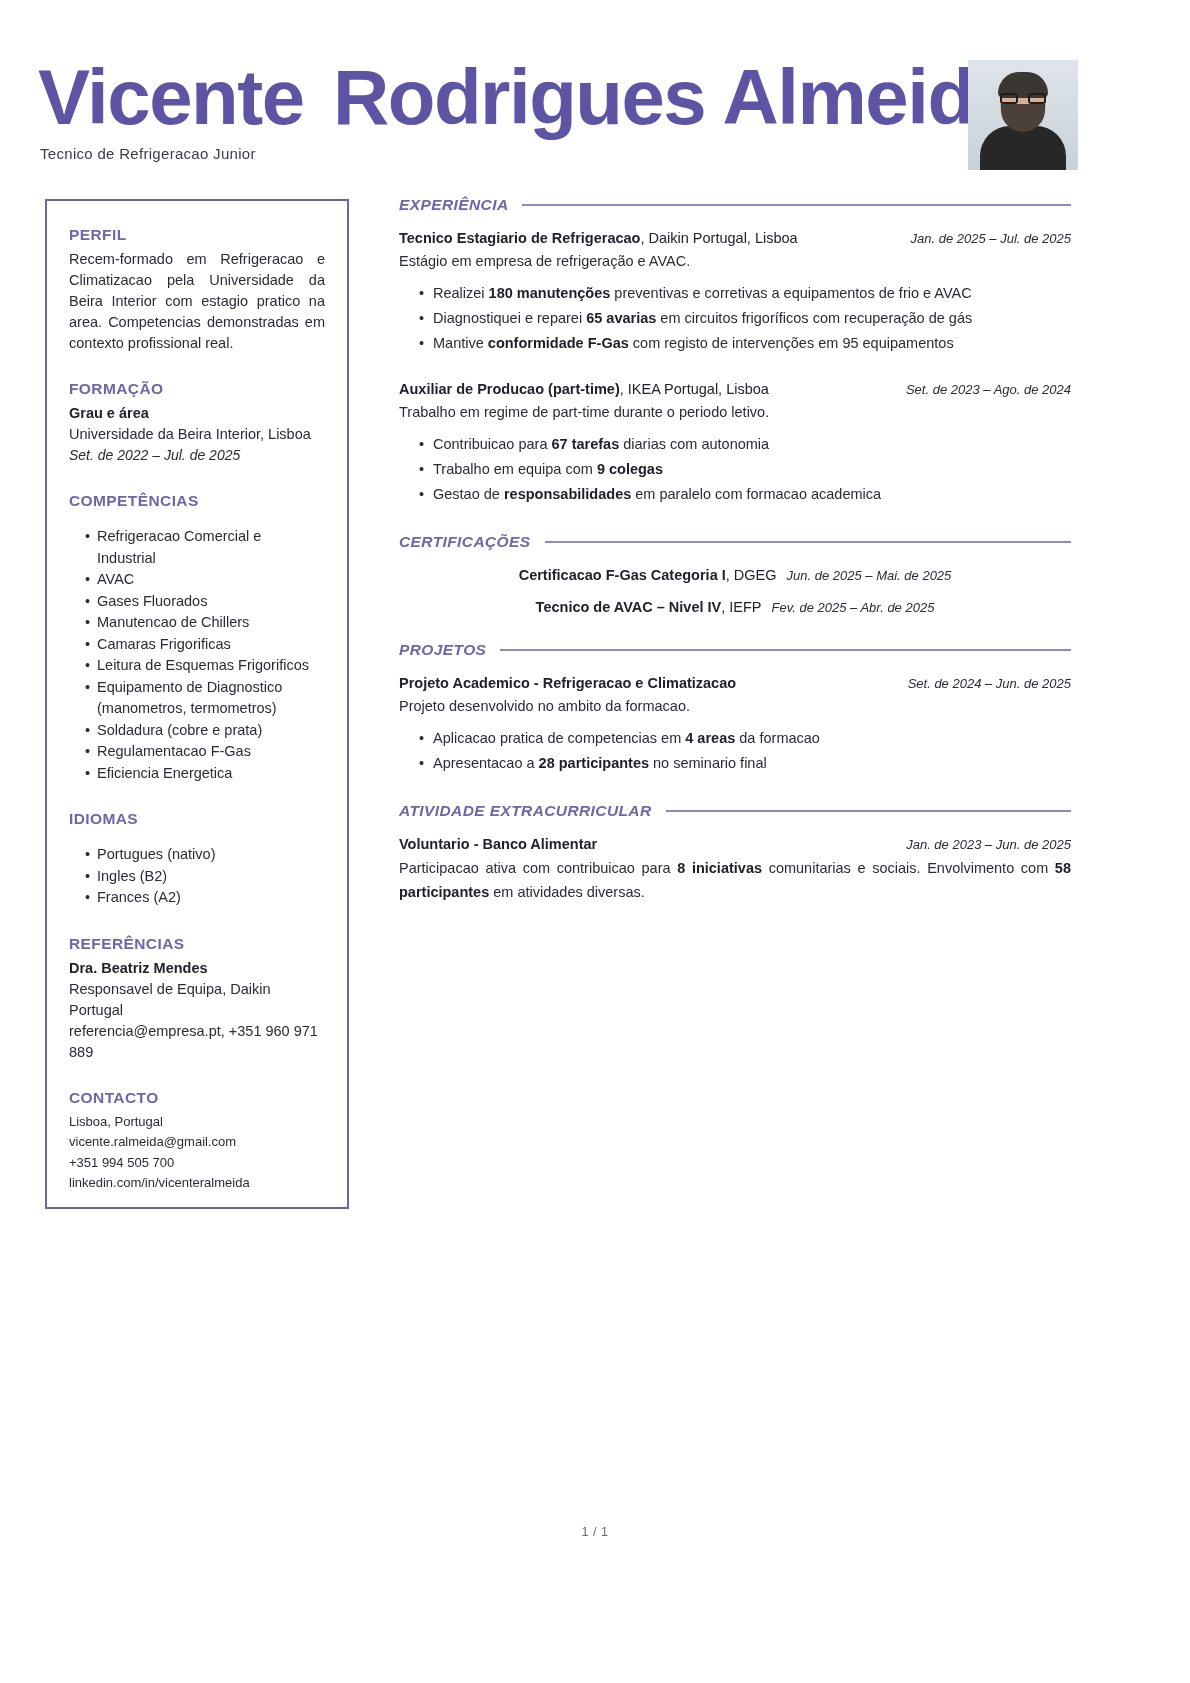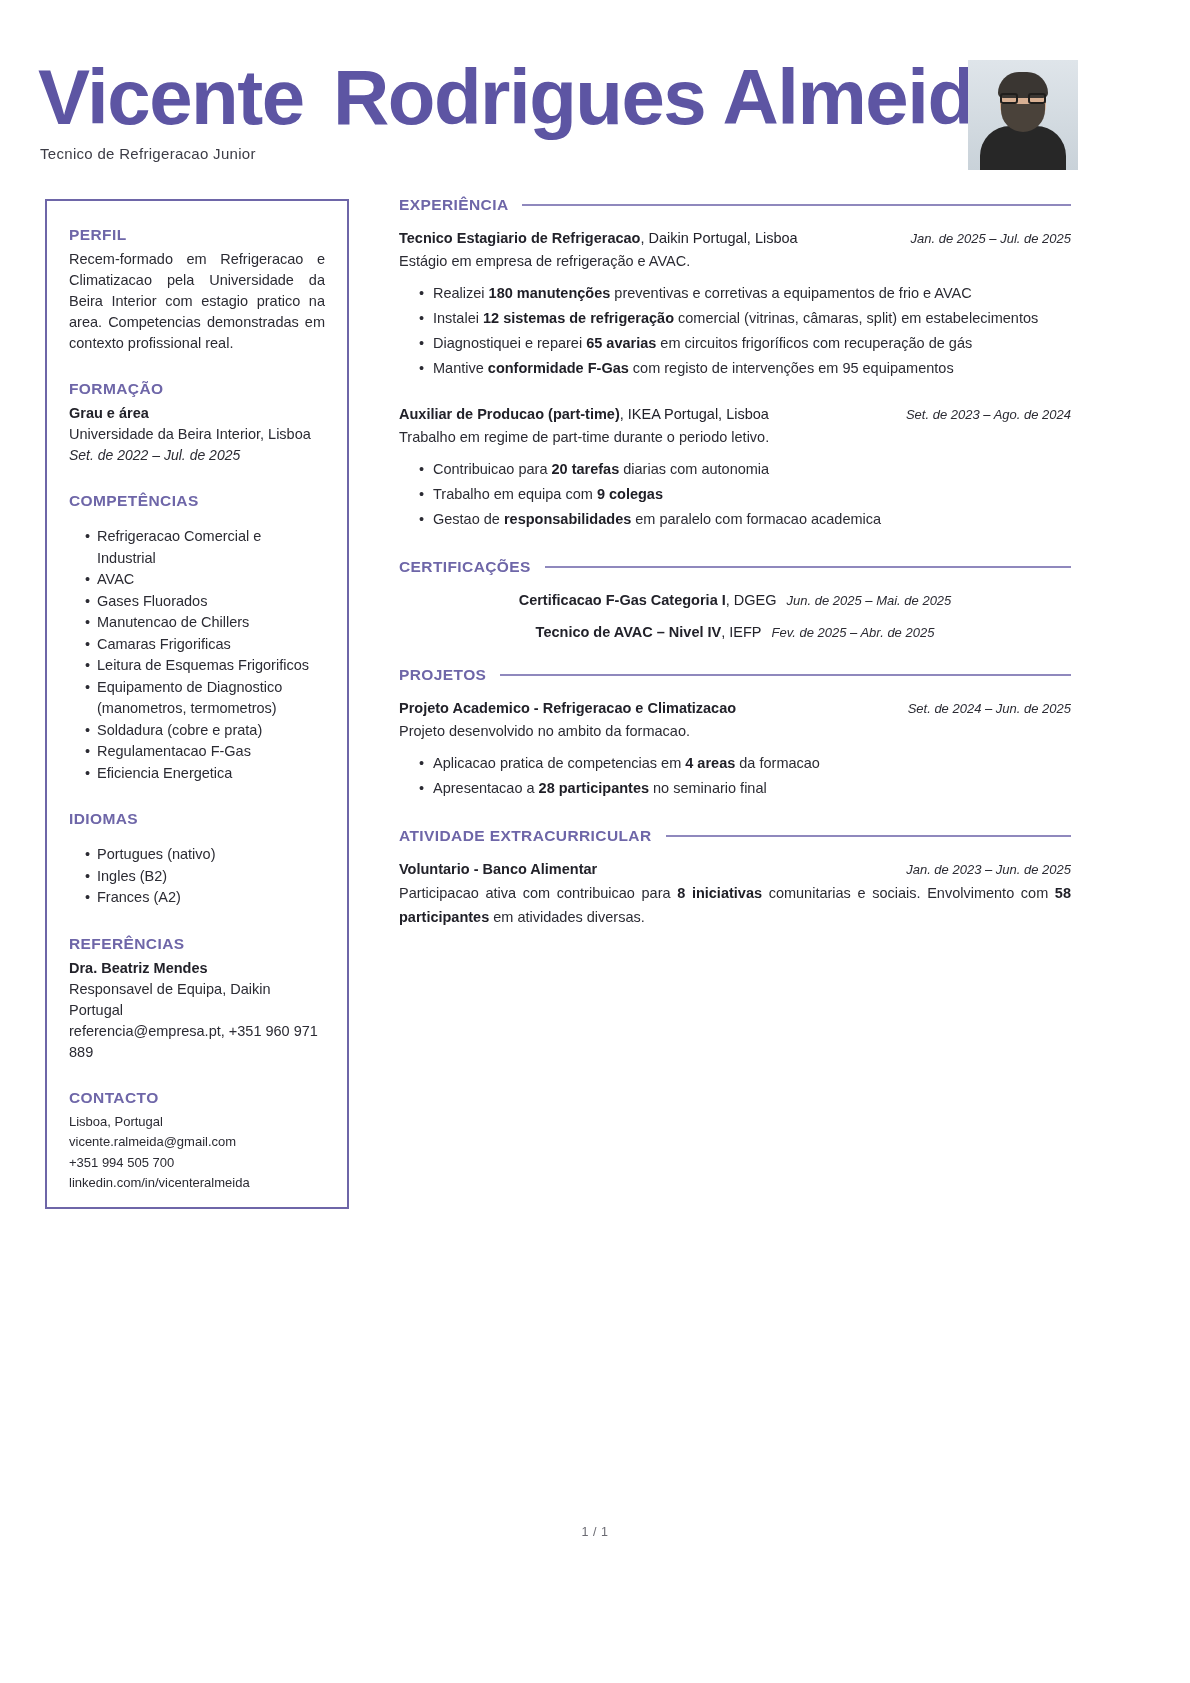--- a/index.html
+++ b/index.html
@@ -63,21 +63,21 @@
   ul.side-list li:before{
     content:"\2022";position:absolute;left:0;top:0;color:#2b2b33;
   }
   .contact-line{font-size:13px;line-height:20.5px;color:#2b2b33;margin:0;}
 
   
   .main{position:absolute;left:399px;top:196px;width:672px;}
   .sec{margin-bottom:20px;}
   .sec-head{display:flex;align-items:center;gap:14px;margin-bottom:13px;}
   .sec-title{
-    color:#6e66a8;font-size:15.5px;font-weight:700;letter-spacing:.4px;white-space:nowrap;
+    color:#6e66a8;font-size:15.5px;font-weight:700;letter-spacing:.4px;white-space:nowrap;font-style:italic;
   }
   .sec-rule{flex:1;height:1.5px;background:#8f88bd;}
   .entry{margin-bottom:14px;}
   .entry:last-child{margin-bottom:0;}
   .entry-row{display:flex;align-items:baseline;justify-content:space-between;gap:10px;}
   .entry-title{font-size:14.5px;line-height:22px;color:#22222a;}
   .entry-title b{font-weight:700;}
   .entry-date{font-size:13px;font-style:italic;color:#2b2b33;white-space:nowrap;line-height:22px;}
   .entry-desc{font-size:14.5px;line-height:22px;color:#2b2b33;margin:0;}
   ul.bullets{list-style:none;margin:9px 0 0 0;padding:0 0 0 20px;}
@@ -187,36 +187,35 @@
       <div class="entry">
         <div class="entry-row">
           <div class="entry-title">
             <b>Tecnico Estagiario de Refrigeracao</b><span>, Daikin Portugal, Lisboa</span>
           </div>
           <div class="entry-date">Jan. de 2025 – Jul. de 2025</div>
         </div>
         <p class="entry-desc">Estágio em empresa de refrigeração e AVAC.</p>
         <ul class="bullets">
           <li><span>Realizei </span><b>180 manutenções</b><span> preventivas e corretivas a equipamentos de frio e AVAC</span></li>
-          <li><span>Instalei </span><b>12 sistemas de refrigeração</b><span> comercial (vitrinas, câmaras, split) em estabelecimentos</span></li>
           <li><span>Diagnostiquei e reparei </span><b>65 avarias</b><span> em circuitos frigoríficos com recuperação de gás</span></li>
           <li><span>Mantive </span><b>conformidade F-Gas</b><span> com registo de intervenções em 95 equipamentos</span></li>
         </ul>
       </div>
 
       <div class="entry" style="margin-top:22px;">
         <div class="entry-row">
           <div class="entry-title">
             <b>Auxiliar de Producao (part-time)</b><span>, IKEA Portugal, Lisboa</span>
           </div>
           <div class="entry-date">Set. de 2023 – Ago. de 2024</div>
         </div>
         <p class="entry-desc">Trabalho em regime de part-time durante o periodo letivo.</p>
         <ul class="bullets">
-          <li><span>Contribuicao para </span><b>20 tarefas</b><span> diarias com autonomia</span></li>
+          <li><span>Contribuicao para </span><b>67 tarefas</b><span> diarias com autonomia</span></li>
           <li><span>Trabalho em equipa com </span><b>9 colegas</b><span></span></li>
           <li><span>Gestao de </span><b>responsabilidades</b><span> em paralelo com formacao academica</span></li>
         </ul>
       </div>
     </div>
 
     <div class="sec" style="margin-top:26px;">
       <div class="sec-head">
         <span class="sec-title">CERTIFICAÇÕES</span>
         <span class="sec-rule"></span>

